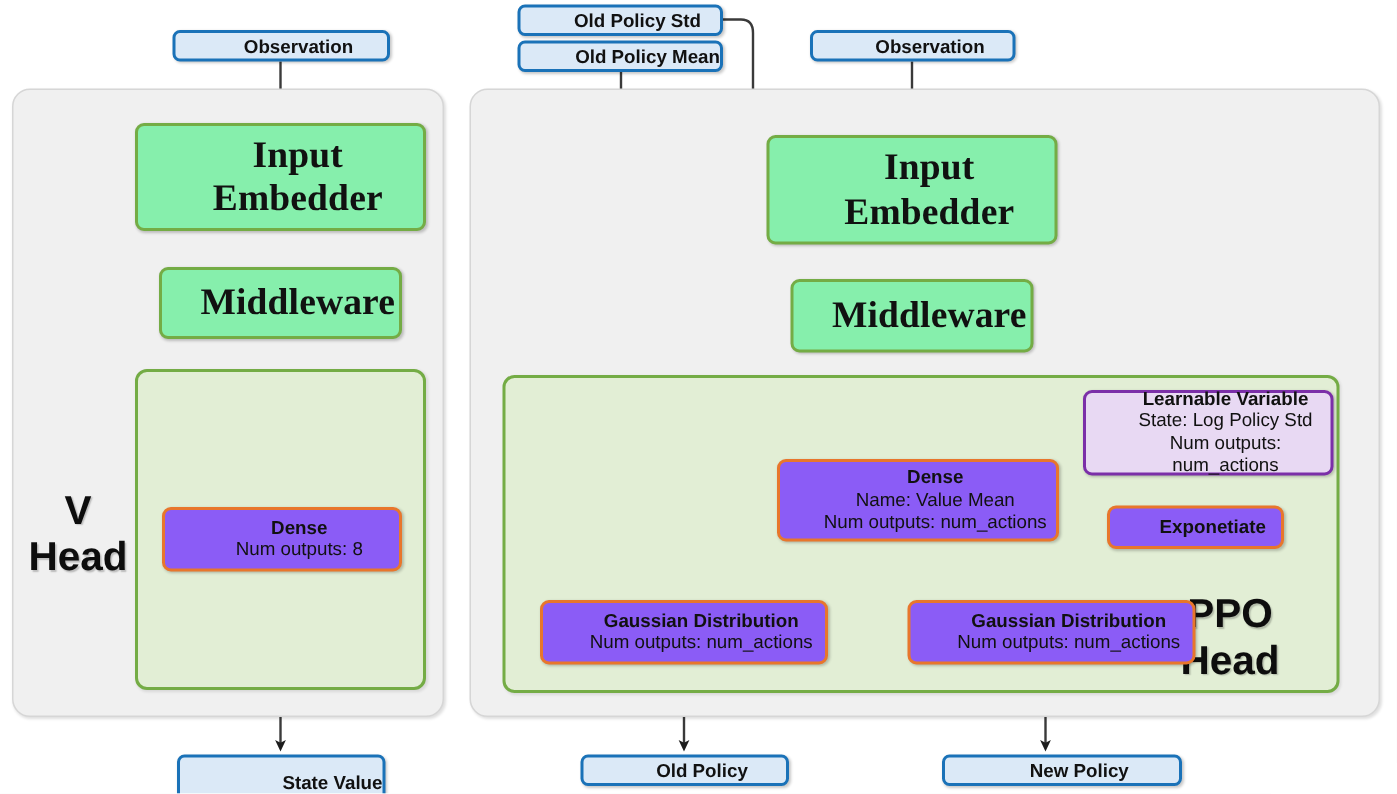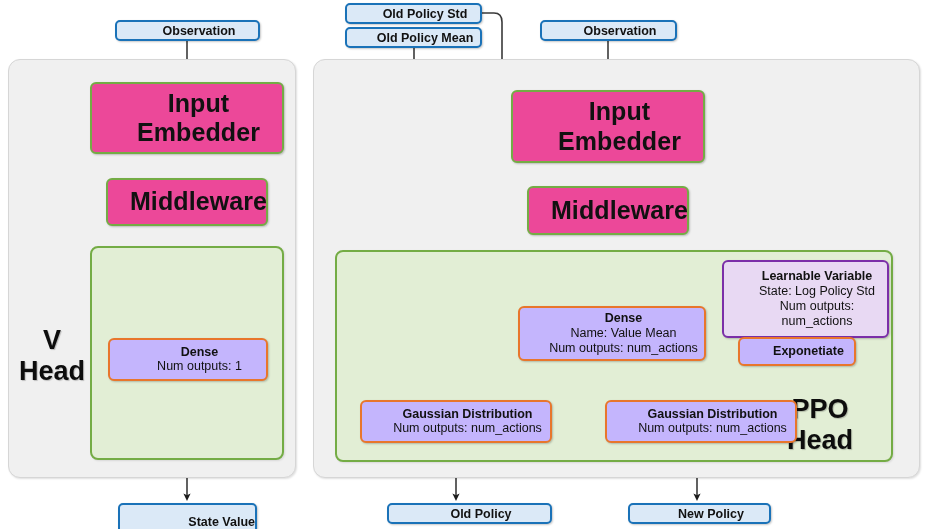--- a/index.html
+++ b/index.html
@@ -40,27 +40,28 @@
     border-radius:6px;
     box-shadow:1px 1px 2px rgba(0,0,0,.22);
     color:#111111;
     padding-left:23px;
   }
   .node .t1{font-weight:bold;line-height:1.18;}
   .node .t2{line-height:1.2;}
   .node .t3{line-height:1.2;}
 
   .node-green{
-    background:#ec4899;
+    background:#86efac;
     border:2.5px solid #74ac45;
+    font-family:Liberation Serif, serif;
   }
   .node-green .t1{font-size:25px;letter-spacing:.1px;}
 
   .node-orange{
-    background:#c4b5fd;
+    background:#8b5cf6;
     border:2.5px solid #e8762c;
   }
   .node-orange .t1{font-size:12.5px;}
   .node-orange .t2,.node-orange .t3{font-size:12.5px;}
 
   .node-purple{
     background:#e8d9f3;
     border:2.5px solid #7b2fa8;
   }
   .node-purple .t1{font-size:12.5px;}
@@ -136,21 +137,21 @@
   </svg>
 
   <div class="abs node node-blue" style="left:115px;top:20px;width:145px;height:21px;">
     <span>Observation</span>
   </div>
 
   <div class="abs node node-blue" style="left:345px;top:3px;width:137px;height:21px;">
     <span>Old Policy Std</span>
   </div>
 
-  <div class="abs node node-blue" style="left:345px;top:27px;width:137px;height:21px;">
+  <div class="abs node node-blue" style="left:345px;top:27px;width:137px;height:21px;align-items:flex-end;">
     <span>Old Policy Mean</span>
   </div>
 
   <div class="abs node node-blue" style="left:540px;top:20px;width:137px;height:21px;">
     <span>Observation</span>
   </div>
 
   <div class="abs group-gray" style="left:8px;top:59px;width:288px;height:419px;"></div>
 
   <div class="abs head-label" style="left:16px;top:318px;width:72px;height:76px;">
@@ -163,21 +164,21 @@
   </div>
 
   <div class="abs node node-green" style="left:106px;top:178px;width:162px;height:48px;">
     <span class="t1">Middleware</span>
   </div>
 
   <div class="abs group-green" style="left:90px;top:246px;width:194px;height:214px;"></div>
 
   <div class="abs node node-orange" style="left:108px;top:338px;width:160px;height:43px;">
     <span class="t1">Dense</span>
-    <span class="t2">Num outputs: 1</span>
+    <span class="t2">Num outputs: 8</span>
   </div>
 
   <div class="abs group-gray" style="left:313px;top:59px;width:607px;height:419px;"></div>
 
   <div class="abs group-green" style="left:335px;top:250px;width:558px;height:212px;"></div>
 
   <div class="abs head-label" style="left:774px;top:387px;width:92px;height:76px;">
     <span>PPO</span>
     <span>Head</span>
   </div>
@@ -189,21 +190,21 @@
   <div class="abs node node-green" style="left:527px;top:186px;width:162px;height:49px;">
     <span class="t1">Middleware</span>
   </div>
 
   <div class="abs node node-orange" style="left:518px;top:306px;width:188px;height:55px;">
     <span class="t1">Dense</span>
     <span class="t2">Name: Value Mean</span>
     <span class="t3">Num outputs: num_actions</span>
   </div>
 
-  <div class="abs node node-purple" style="left:722px;top:260px;width:167px;height:78px;">
+  <div class="abs node node-purple" style="left:722px;top:260px;width:167px;height:57px;">
     <span class="t1">Learnable Variable</span>
     <span class="t2">State: Log Policy Std</span>
     <span class="t3">Num outputs: num_actions</span>
   </div>
 
   <div class="abs node node-orange" style="left:738px;top:337px;width:118px;height:29px;">
     <span class="t1">Exponetiate</span>
   </div>
 
   <div class="abs node node-orange" style="left:360px;top:400px;width:192px;height:43px;">
@@ -213,21 +214,21 @@
 
   <div class="abs node node-orange" style="left:605px;top:400px;width:192px;height:43px;">
     <span class="t1">Gaussian Distribution</span>
     <span class="t2">Num outputs: num_actions</span>
   </div>
 
   <div class="abs node node-blue" style="left:118px;top:503px;width:139px;height:37px;align-items:flex-end;">
     <span>State Value</span>
   </div>
 
-  <div class="abs node node-blue" style="left:387px;top:503px;width:165px;height:21px;">
+  <div class="abs node node-blue" style="left:387px;top:503px;width:139px;height:21px;">
     <span>Old Policy</span>
   </div>
 
-  <div class="abs node node-blue" style="left:628px;top:503px;width:143px;height:21px;">
+  <div class="abs node node-blue" style="left:628px;top:503px;width:160px;height:21px;">
     <span>New Policy</span>
   </div>
 
 </div>
 
 </body></html>

